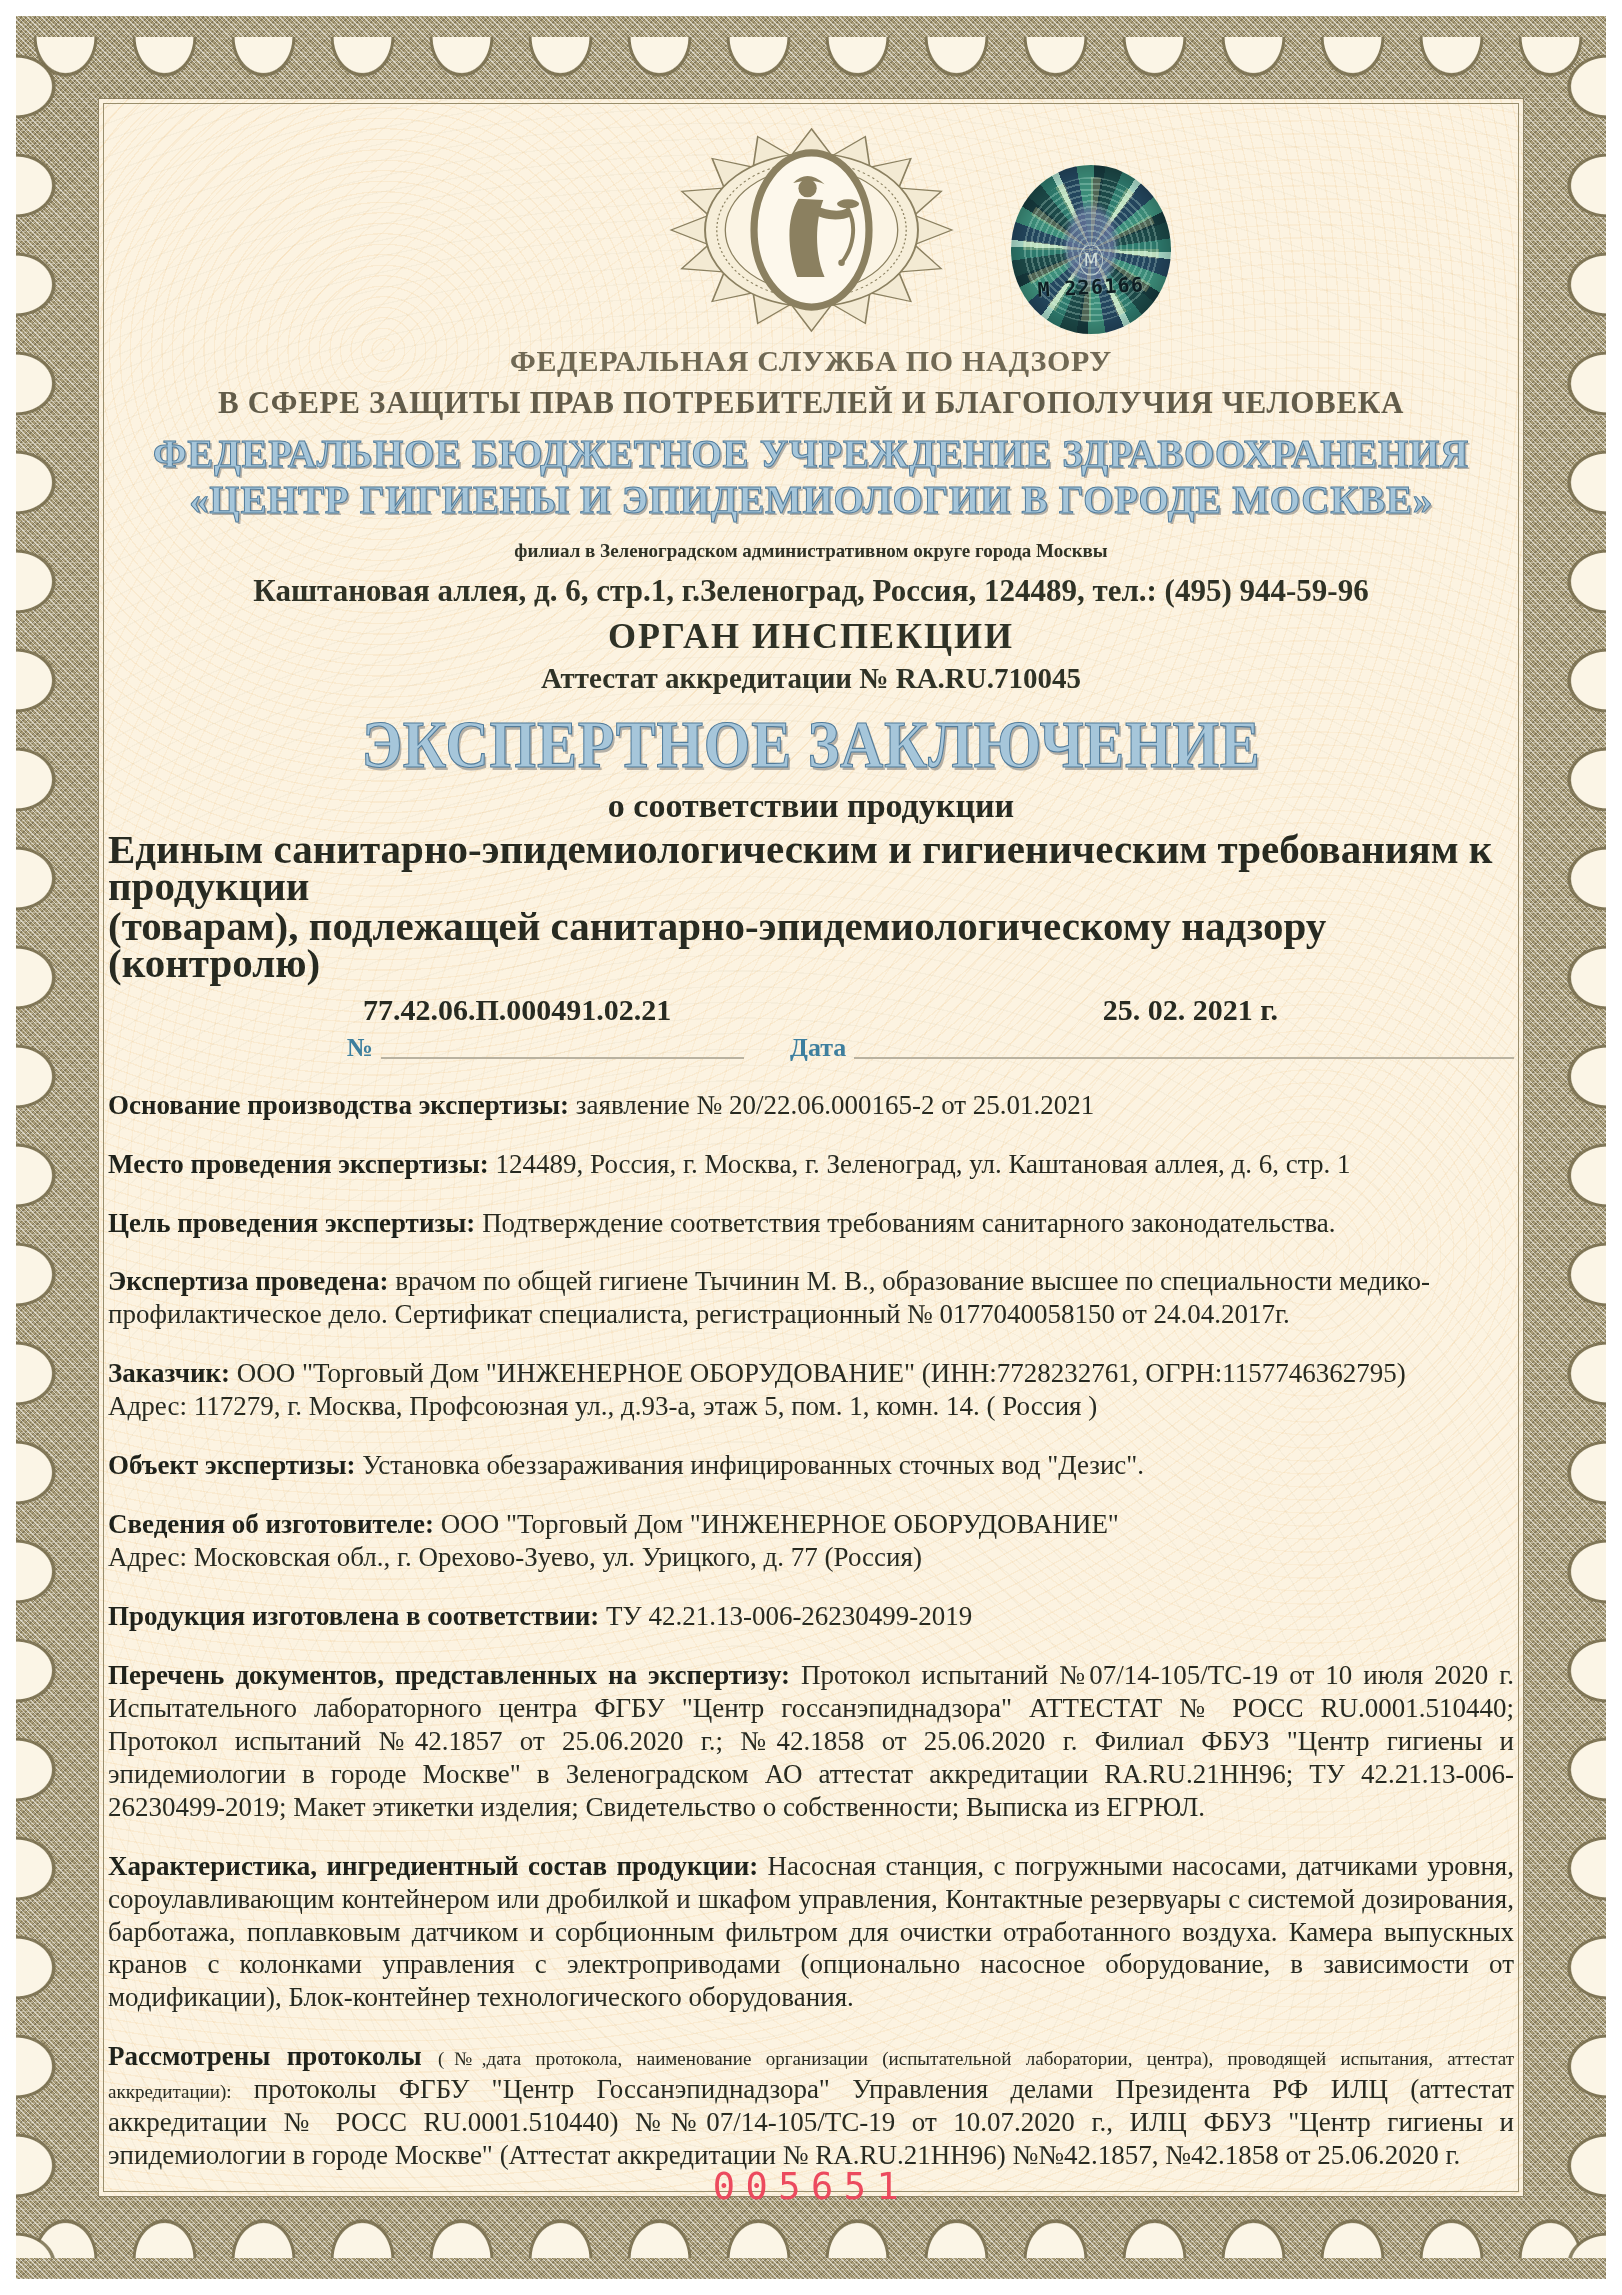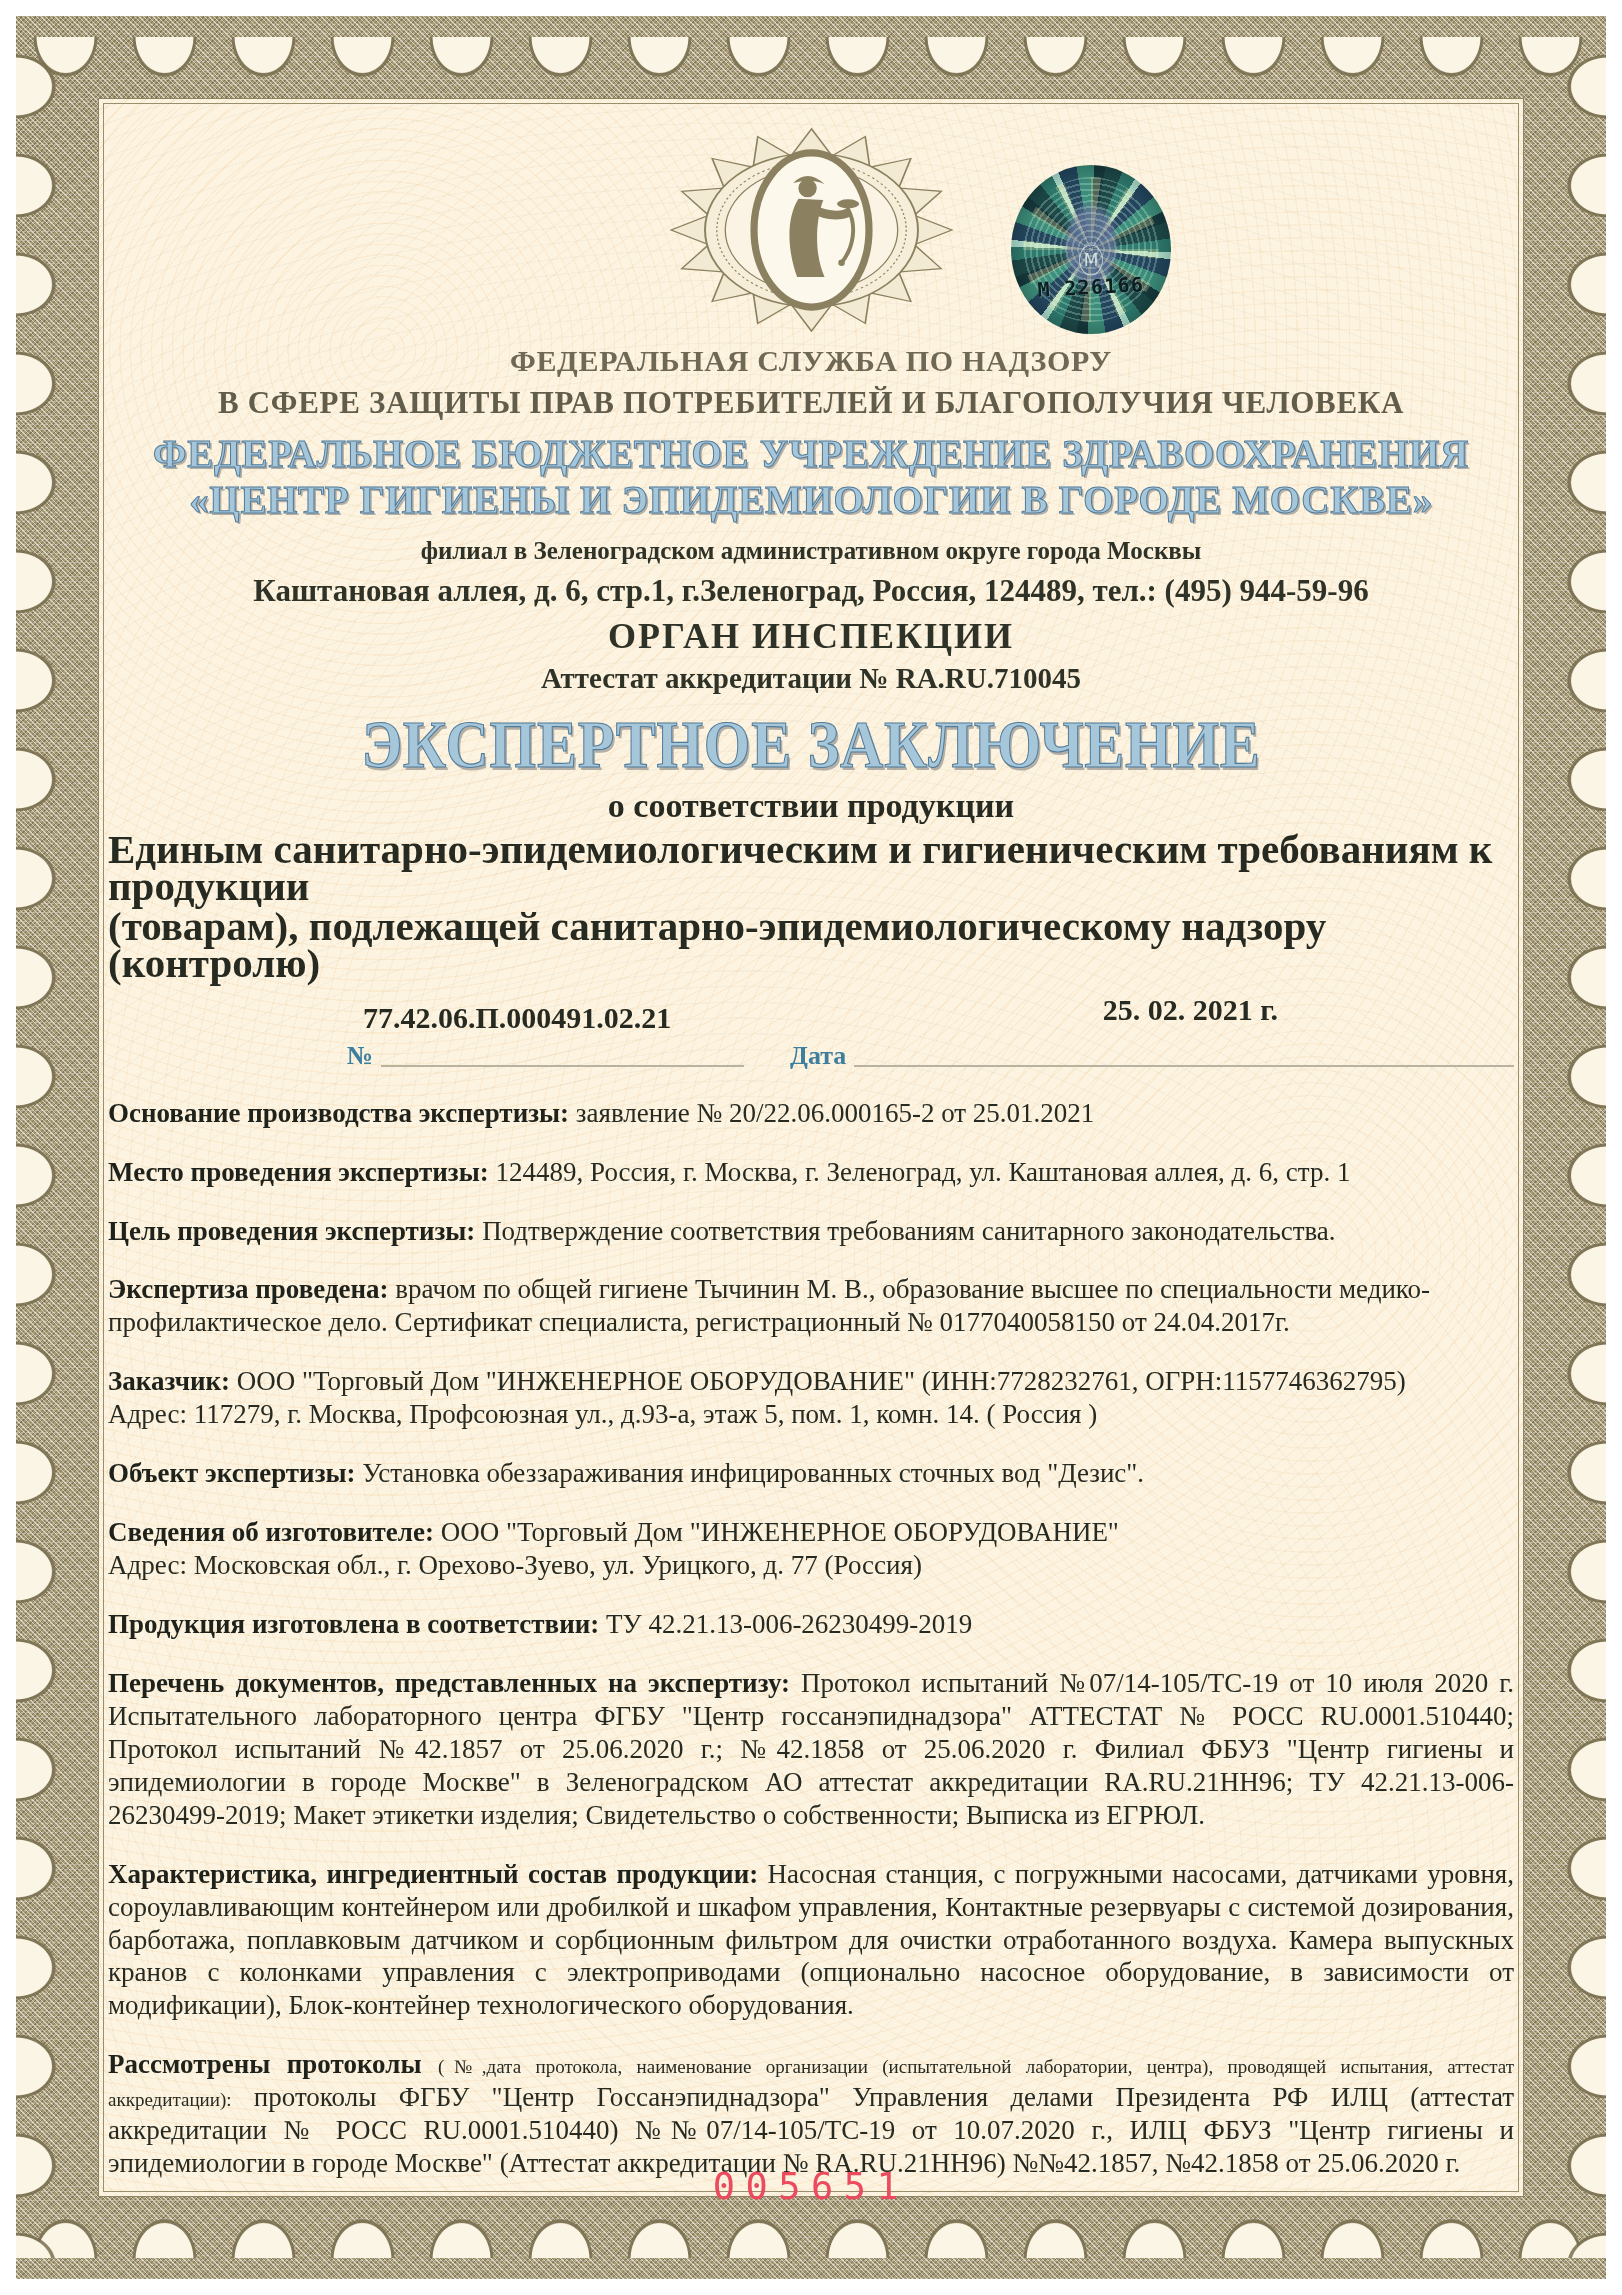--- a/index.html
+++ b/index.html
@@ -75,32 +75,32 @@
   .svc1{font-size:30px; line-height:34px; font-weight:bold; color:#6f6854; letter-spacing:0.7px;}
   .svc2{font-size:31px; line-height:35px; font-weight:bold; color:#625c4a; margin-top:6.5px; letter-spacing:0.7px;}
   .blue-head{
     color:#a6c6da; font-weight:bold;
     -webkit-text-stroke:1px #517b9a;
     text-shadow:2px 2px 0 rgba(120,120,120,.55);
     letter-spacing:0.7px;
   }
   .blue1{font-size:39px; line-height:46px; margin-top:11.8px;}
   .blue2{font-size:39px; line-height:46px;text-align:center;}
-  .branch{font-size:25px; line-height:34px; font-weight:bold; margin-top:10.5px;}
+  .branch{font-size:19px; line-height:34px; font-weight:bold; margin-top:10.5px;}
   .addr{font-size:31px; line-height:35px; font-weight:bold; margin-top:5.2px;}
   .organ{font-size:36px; line-height:41px; font-weight:bold; letter-spacing:2px; margin-top:7.9px;}
   .attest{font-size:29px; line-height:33px; font-weight:bold; margin-top:5.2px;}
   
   .title-main{font-size:60px; line-height:64px; text-align:center; margin-top:18.3px;
     transform:scaleY(1.12); transform-origin:center;}
   .title-sub{font-size:34px; line-height:38px; font-weight:bold; text-align:center; margin-top:9.2px; color:#272a21;}
   .req{font-size:41px; line-height:37px; font-weight:bold; text-align:left; color:#272a21;}
   .req1{margin-top:6.5px;} .req2{margin-top:2.6px;}
   .numrow{display:flex; margin-top:11.8px; font-size:30px; font-weight:bold; color:#272a21;}
-  .numrow .num{margin-left:255px;margin-top:8px;}
+  .numrow .num{margin-left:255px;}
   .numrow .date{margin-left:auto; margin-right:236px;}
   .ndrow{display:flex; align-items:flex-end; margin-top:5.2px; font-size:26px; font-weight:bold; color:#3e7f9e;}
   .nd-line{border-bottom:2px solid #b9b2a0; height:0.7px; margin:0 0 3.9px 7.9px;}
   
   .secs{margin-top:6.5px;}
   .sec{font-size:27px; line-height:1.22; color:#272a21; margin-top:26px;}
   .sec b{color:#1f221b;margin-top:24px;}
   .justify{text-align:justify;}
   .small-note{font-size:19px;}
   .serial{

